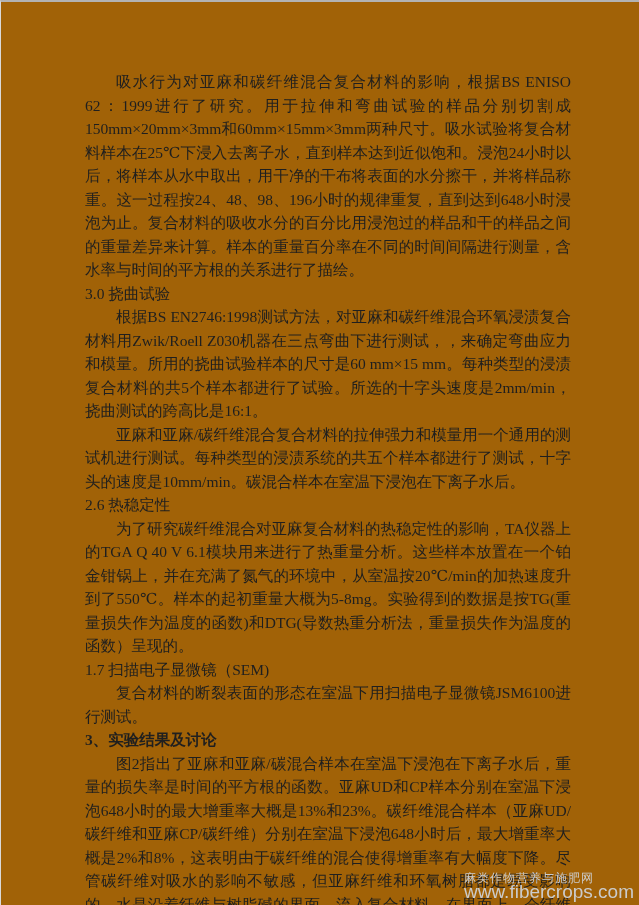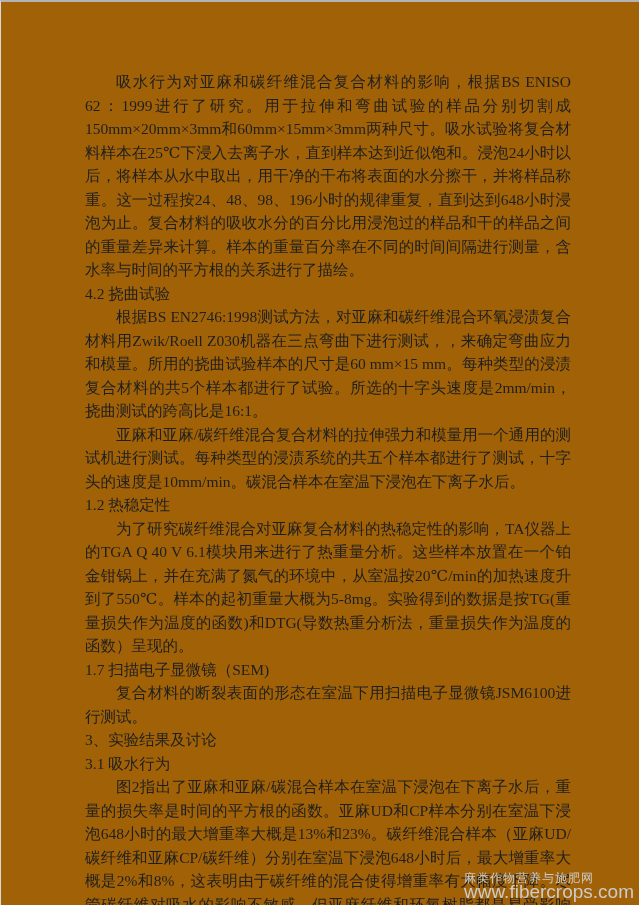--- a/index.html
+++ b/index.html
@@ -34,21 +34,21 @@
     padding: 0;
   }
   p.para {
     text-indent: 2em;
   }
   p.heading {
     text-indent: 0;
   }
   p.heading-bold {
     text-indent: 0;
-    font-weight: normal;
+    font-weight: bold;
   }
   .watermark {
     position: absolute;
     right: 5px;
     bottom: 6px;
     text-align: left;
     color: #cbcbcb;
     line-height: 14px;
     font-family: "Liberation Sans", sans-serif;
   }
@@ -59,29 +59,28 @@
   .watermark .wm-url {
     font-size: 19px;
   }
 </style>
 </head>
 <body>
 
 <div class="page">
   <div class="content">
     <p class="para">吸水行为对亚麻和碳纤维混合复合材料的影响，根据BS ENISO 62：1999进行了研究。用于拉伸和弯曲试验的样品分别切割成150mm×20mm×3mm和60mm×15mm×3mm两种尺寸。吸水试验将复合材料样本在25℃下浸入去离子水，直到样本达到近似饱和。浸泡24小时以后，将样本从水中取出，用干净的干布将表面的水分擦干，并将样品称重。这一过程按24、48、98、196小时的规律重复，直到达到648小时浸泡为止。复合材料的吸收水分的百分比用浸泡过的样品和干的样品之间的重量差异来计算。样本的重量百分率在不同的时间间隔进行测量，含水率与时间的平方根的关系进行了描绘。</p>
-    <p class="heading">4.2 挠曲试验</p>
+    <p class="heading">3.0 挠曲试验</p>
     <p class="para">根据BS EN2746:1998测试方法，对亚麻和碳纤维混合环氧浸渍复合材料用Zwik/Roell Z030机器在三点弯曲下进行测试，，来确定弯曲应力和模量。所用的挠曲试验样本的尺寸是60 mm×15 mm。每种类型的浸渍复合材料的共5个样本都进行了试验。所选的十字头速度是2mm/min，挠曲测试的跨高比是16:1。</p>
     <p class="para">亚麻和亚麻/碳纤维混合复合材料的拉伸强力和模量用一个通用的测试机进行测试。每种类型的浸渍系统的共五个样本都进行了测试，十字头的速度是10mm/min。碳混合样本在室温下浸泡在下离子水后。</p>
-    <p class="heading">1.2 热稳定性</p>
+    <p class="heading">2.6 热稳定性</p>
     <p class="para">为了研究碳纤维混合对亚麻复合材料的热稳定性的影响，TA仪器上的TGA Q 40 V 6.1模块用来进行了热重量分析。这些样本放置在一个铂金钳锅上，并在充满了氮气的环境中，从室温按20℃/min的加热速度升到了550℃。样本的起初重量大概为5-8mg。实验得到的数据是按TG(重量损失作为温度的函数)和DTG(导数热重分析法，重量损失作为温度的函数）呈现的。</p>
     <p class="heading">1.7 扫描电子显微镜（SEM)</p>
     <p class="para">复合材料的断裂表面的形态在室温下用扫描电子显微镜JSM6100进行测试。</p>
     <p class="heading-bold">3、实验结果及讨论</p>
-    <p class="heading">3.1 吸水行为</p>
     <p class="para">图2指出了亚麻和亚麻/碳混合样本在室温下浸泡在下离子水后，重量的损失率是时间的平方根的函数。亚麻UD和CP样本分别在室温下浸泡648小时的最大增重率大概是13%和23%。碳纤维混合样本（亚麻UD/碳纤维和亚麻CP/碳纤维）分别在室温下浸泡648小时后，最大增重率大概是2%和8%，这表明由于碳纤维的混合使得增重率有大幅度下降。尽管碳纤维对吸水的影响不敏感，但亚麻纤维和环氧树脂都是易受影响的。水是沿着纤维与树脂碱的界面，流入复合材料，在界面上，会纤维和树脂及膨胀的树脂间的一些化学粘结断裂(Dhakal et al., 2007b)。带着这种想法，可以说，亚麻CP纤维和树脂间增加的联接数量，与亚麻UD相比，是大量</p>
   </div>
 
   <div class="watermark">
     <div class="wm-cn">麻类作物营养与施肥网</div>
     <div class="wm-url">www.fibercrops.com</div>
   </div>
 </div>
 
 </body></html>

